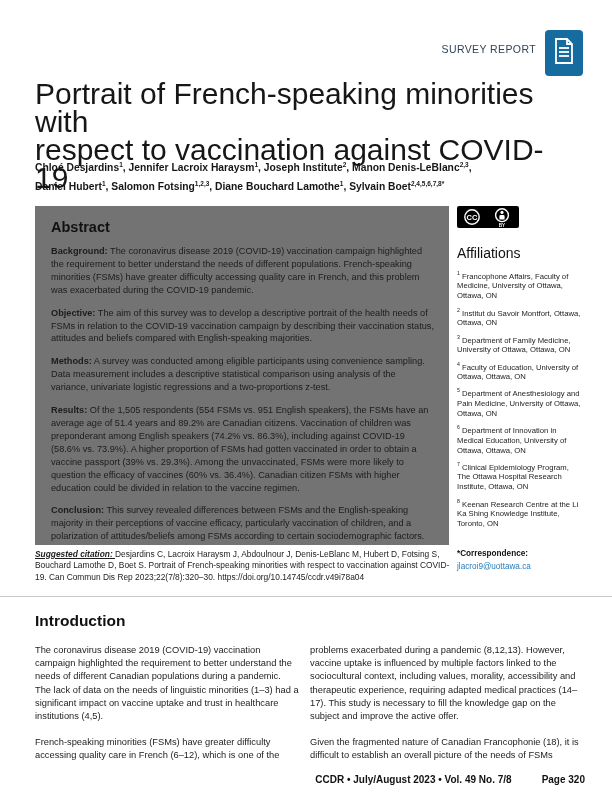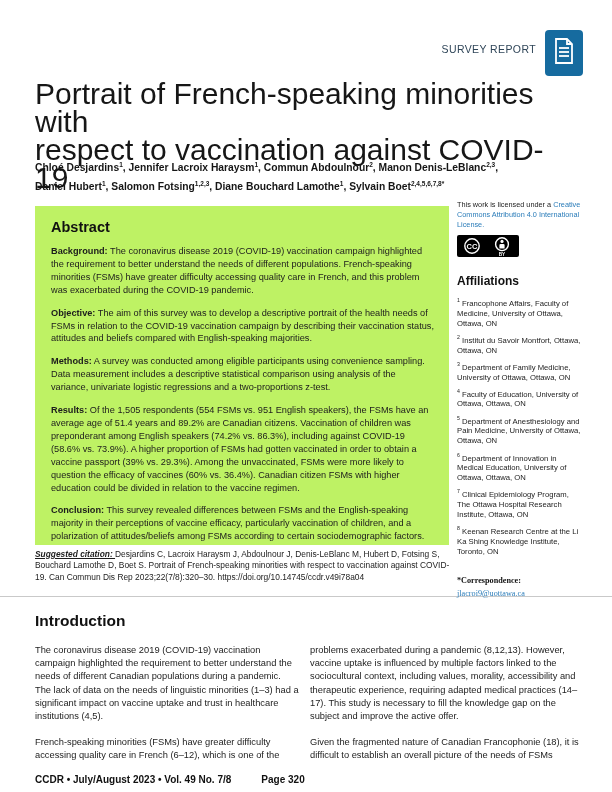--- a/index.html
+++ b/index.html
@@ -8,47 +8,47 @@
   .page { position: relative; width: 612px; height: 792px; background: #ffffff; overflow: hidden; margin-top: 20px; }
 
   .report-type { position: absolute; top: 23px; right: 76px; font-size: 10.5px; letter-spacing: 0.4px; color: #2f4558; }
   .icon-badge { position: absolute; top: 10px; left: 545px; width: 38px; height: 46px; background: #166b9f; border-radius: 4px; display: flex; align-items: center; justify-content: center; }
 
   .title { position: absolute; top: 60px; left: 35px; width: 520px; font-size: 30px; line-height: 28px; font-weight: 400; color: #161616; }
 
   .authors { position: absolute; top: 137px; left: 35px; width: 545px; font-size: 10.3px; font-weight: 700; line-height: 15px; color: #161616; }
   .authors sup { font-size: 6.5px; }
 
-  .abstract-box { position: absolute; top: 186px; left: 35px; width: 414px; height: 339px; background: #bef264; padding: 13px 14px 8px 16px; overflow: hidden; }
+  .abstract-box { position: absolute; top: 186px; left: 35px; width: 414px; height: 339px; background: #737373; padding: 13px 14px 8px 16px; overflow: hidden; }
   .abstract-box h2 { font-size: 14.5px; font-weight: 700; margin: 0 0 10px 0; color: #111; }
   .abstract-box p { font-size: 9.2px; line-height: 12.9px; margin: 0 0 10px 0; }
   .abstract-box p b { font-weight: 700; }
 
   .citation-block { position: absolute; top: 529px; left: 35px; width: 424px; font-size: 8.4px; line-height: 11.3px; color: #1c1c1c; }
   .citation-block .lbl { font-weight: 700; font-style: italic; text-decoration: underline; }
 
   .divider { position: absolute; top: 576px; left: 0; width: 612px; border-top: 1px solid #c9c9c9; }
 
   .intro-heading { position: absolute; top: 592px; left: 35px; font-size: 15.5px; font-weight: 700; color: #111; }
 
   .col { position: absolute; top: 624px; font-size: 9.3px; line-height: 13.2px; color: #1c1c1c; }
   .col p { margin: 0 0 13px 0; }
   .col-1 { left: 35px; width: 264px; }
   .col-2 { left: 310px; width: 270px; }
 
-  .footer { position: absolute; top: 754px; left: 35px; right: 27px; display: flex; justify-content: flex-start; gap: 30px; font-size: 10px; font-weight: 700; color: #111; }
+  .footer { position: absolute; top: 754px; left: 35px; right: 27px; display: flex; justify-content: flex-end; gap: 30px; font-size: 10px; font-weight: 700; color: #111; }
 
   .sidebar { position: absolute; top: 180px; left: 457px; width: 126px; }
   .license { font-size: 7.3px; line-height: 9.8px; color: #1c1c1c; }
   .license a { color: #2a7cb9; text-decoration: none; }
   .cc-badge { margin-top: 6px; display: inline-block; cursor: pointer; }
-  .affil-heading { font-size: 12px; font-weight: 700; margin-top: 13px; margin-bottom: 8px; color: #111; }
+  .affil-heading { font-size: 14px; font-weight: 400; margin-top: 13px; margin-bottom: 8px; color: #111; }
   .affil-item { font-size: 7.7px; line-height: 9.9px; margin-bottom: 4.5px; color: #1c1c1c; }
   .affil-item sup { font-size: 5.2px; }
-  .correspondence { margin-top: 13px; font-family: Liberation Serif, serif; }
+  .correspondence { margin-top: 13px; }
   .correspondence .corr-label { font-size: 8.2px; font-weight: 700; color: #111; }
   .correspondence a { display: block; margin-top: 2px; font-size: 8.2px; color: #2a7cb9; text-decoration: none; }
 </style>
 </head>
 <body>
 
 <div class="page">
 
   <div class="report-type">SURVEY REPORT</div>
   <div class="icon-badge">
@@ -62,21 +62,21 @@
       </svg>
     </span>
   </div>
 
   <div class="title">
     <div>Portrait of French-speaking minorities with</div>
     <div>respect to vaccination against COVID-19</div>
   </div>
 
   <div class="authors">
-    <div><span><span>Chloé Desjardins</span><sup>1</sup><span>, </span></span><span><span>Jennifer Lacroix Haraysm</span><sup>1</sup><span>, </span></span><span><span>Commun Abdoulnour</span><sup>2</sup><span>, </span></span><span><span>Manon Denis-LeBlanc</span><sup>2,3</sup><span>,</span></span></div>
+    <div><span><span>Chloé Desjardins</span><sup>1</sup><span>, </span></span><span><span>Jennifer Lacroix Haraysm</span><sup>1</sup><span>, </span></span><span><span>Joseph Institute</span><sup>2</sup><span>, </span></span><span><span>Manon Denis-LeBlanc</span><sup>2,3</sup><span>,</span></span></div>
     <div><span><span>Daniel Hubert</span><sup>1</sup><span>, </span></span><span><span>Salomon Fotsing</span><sup>1,2,3</sup><span>, </span></span><span><span>Diane Bouchard Lamothe</span><sup>1</sup><span>, </span></span><span><span>Sylvain Boet</span><sup>2,4,5,6,7,8*</sup><span></span></span></div>
   </div>
 
   <div class="abstract-box">
     <h2>Abstract</h2>
     <p><b>Background:</b><span> The coronavirus disease 2019 (COVID-19) vaccination campaign highlighted the requirement to better understand the needs of different populations. French-speaking minorities (FSMs) have greater difficulty accessing quality care in French, and this problem was exacerbated during the COVID-19 pandemic.</span></p>
     <p><b>Objective:</b><span> The aim of this survey was to develop a descriptive portrait of the health needs of FSMs in relation to the COVID-19 vaccination campaign by describing their vaccination status, attitudes and beliefs compared with English-speaking majorities.</span></p>
     <p><b>Methods:</b><span> A survey was conducted among eligible participants using convenience sampling. Data measurement includes a descriptive statistical comparison using analysis of the variance, univariate logistic regressions and a two-proportions z-test.</span></p>
     <p><b>Results:</b><span> Of the 1,505 respondents (554 FSMs vs. 951 English speakers), the FSMs have an average age of 51.4 years and 89.2% are Canadian citizens. Vaccination of children was preponderant among English speakers (74.2% vs. 86.3%), including against COVID-19 (58.6% vs. 73.9%). A higher proportion of FSMs had gotten vaccinated in order to obtain a vaccine passport (39% vs. 29.3%). Among the unvaccinated, FSMs were more likely to question the efficacy of vaccines (60% vs. 36.4%). Canadian citizen FSMs with higher education could be divided in relation to the vaccine regimen.</span></p>
     <p><b>Conclusion:</b><span> This survey revealed differences between FSMs and the English-speaking majority in their perceptions of vaccine efficacy, particularly vaccination of children, and a polarization of attitudes/beliefs among FSMs according to certain sociodemographic factors.</span></p>
@@ -97,23 +97,20 @@
     <p>problems exacerbated during a pandemic (8,12,13). However, vaccine uptake is influenced by multiple factors linked to the sociocultural context, including values, morality, accessibility and therapeutic experience, requiring adapted medical practices (14–17). This study is necessary to fill the knowledge gap on the subject and improve the active offer.</p>
     <p>Given the fragmented nature of Canadian Francophonie (18), it is difficult to establish an overall picture of the needs of FSMs</p>
   </div>
 
   <div class="footer">
     <span>CCDR • July/August 2023 • Vol. 49 No. 7/8</span>
     <span>Page 320</span>
   </div>
 
   <div class="sidebar">
-    <div class="license">
-      <span>This work is licensed under a </span><a href="#">Creative Commons Attribution 4.0 International License.</a>
-    </div>
     <span class="cc-badge">
       <svg width="62" height="22" viewBox="0 0 62 22">
         <rect x="0" y="0" width="62" height="22" rx="2" fill="#000000"></rect>
         <circle cx="15" cy="11" r="7.2" fill="none" stroke="#ffffff" stroke-width="1.4"></circle>
         <text x="15" y="13.8" font-size="7.5" font-weight="bold" fill="#ffffff" text-anchor="middle" font-family="'Liberation Sans', sans-serif">CC</text>
         <circle cx="45" cy="9.2" r="6.4" fill="none" stroke="#ffffff" stroke-width="1.4"></circle>
         <circle cx="45" cy="6.4" r="1.6" fill="#ffffff"></circle>
         <path d="M42.4 13.6 v-3.4 a1.3 1.3 0 0 1 1.3-1.3 h2.6 a1.3 1.3 0 0 1 1.3 1.3 v3.4 z" fill="#ffffff"></path>
         <text x="45" y="20.6" font-size="4.6" font-weight="bold" fill="#ffffff" text-anchor="middle" font-family="'Liberation Sans', sans-serif">BY</text>
       </svg>

